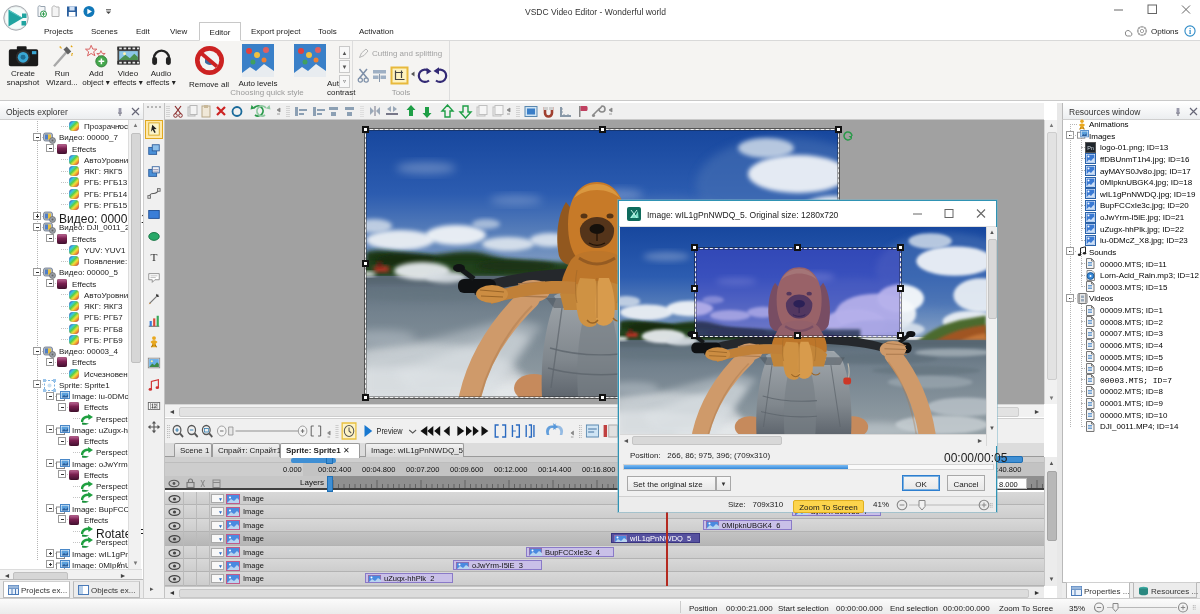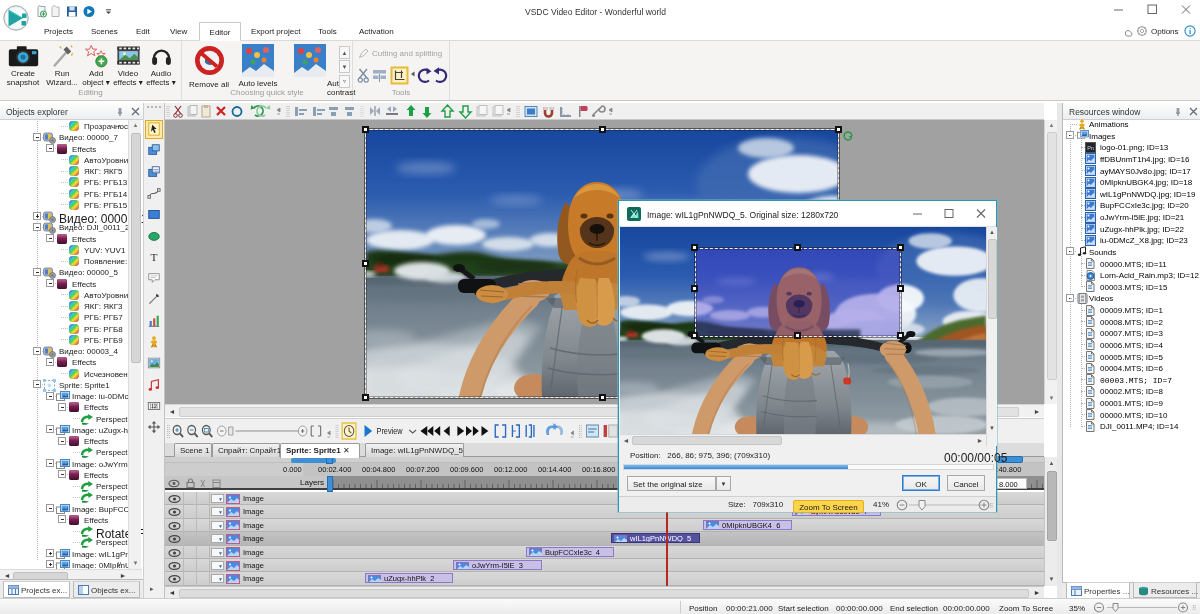--- a/index.html
+++ b/index.html
@@ -80,23 +80,20 @@
         <path d="M6.5 1v2M6.5 10v2M1 6.5h2M10 6.5h2M2.8 2.8l1.3 1.3M8.9 8.9l1.3 1.3M2.8 10.2L4.1 8.9M8.9 4.1l1.3-1.3" stroke="#a0a0a0"></path>
       </svg>
   <svg class="abs" style="left:1184px;top:3px;" width="12" height="12" viewBox="0 0 13 13">
         <circle cx="6.5" cy="6.5" r="5.5" fill="none" stroke="#2e8bc7" stroke-width="1.2"></circle>
         <text x="6.5" y="9.5" font-size="8.5" font-weight="bold" fill="#2e8bc7" text-anchor="middle" font-family="Liberation Serif">i</text>
       </svg>
 </div>
 <div id="edtab">Editor</div>
 
 <div id="ribbon">
-  <div class="rgroup" style="left:0;width:182px;">
-        <div class="rlabel">Editing</div>
-      </div>
   <div class="rgroup" style="left:182px;width:171px;">
         <div class="rlabel">Choosing quick style</div>
       </div>
   <div class="rgroup" style="left:353px;width:97px;">
         <div class="rlabel">Tools</div>
       </div>
   <div class="rbtn" style="left:3px;top:3px;width:40px;">
     <svg class="ricon" width="33" height="24" viewBox="0 0 37 27">
           <rect x="2" y="6" width="33" height="19" rx="2" fill="#1a1a1a"></rect>
           <rect x="11" y="2.5" width="11" height="6" rx="1" fill="#1a1a1a"></rect>

